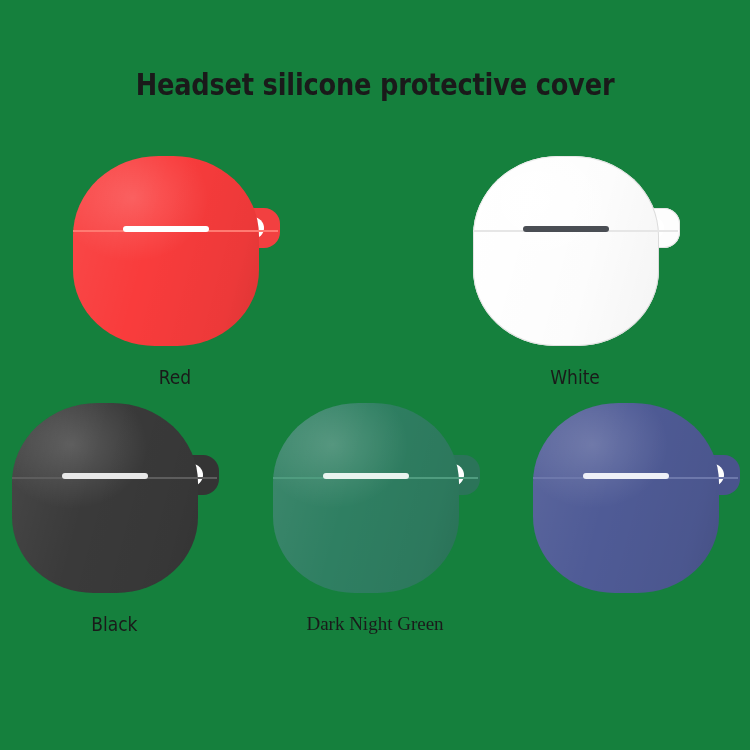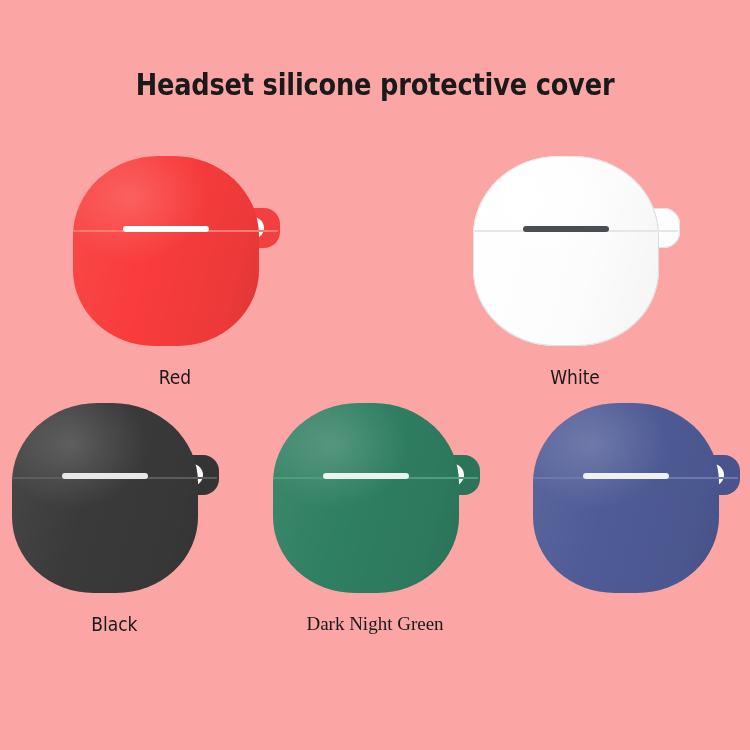--- a/index.html
+++ b/index.html
@@ -11,21 +11,21 @@
     width: 750px;
     height: 750px;
     font-family: "Liberation Sans", "DejaVu Sans", sans-serif;
     position: relative;
     overflow: hidden;
   }
 
   .page {
     position: absolute;
     inset: 0;
-    background: #fca5a5;
+    background: #15803d;
   }
 
   .page-title {
     position: absolute;
     top: 66px;
     left: 0;
     width: 750px;
     text-align: center;
     font-size: 31px;
     font-weight: 600;

